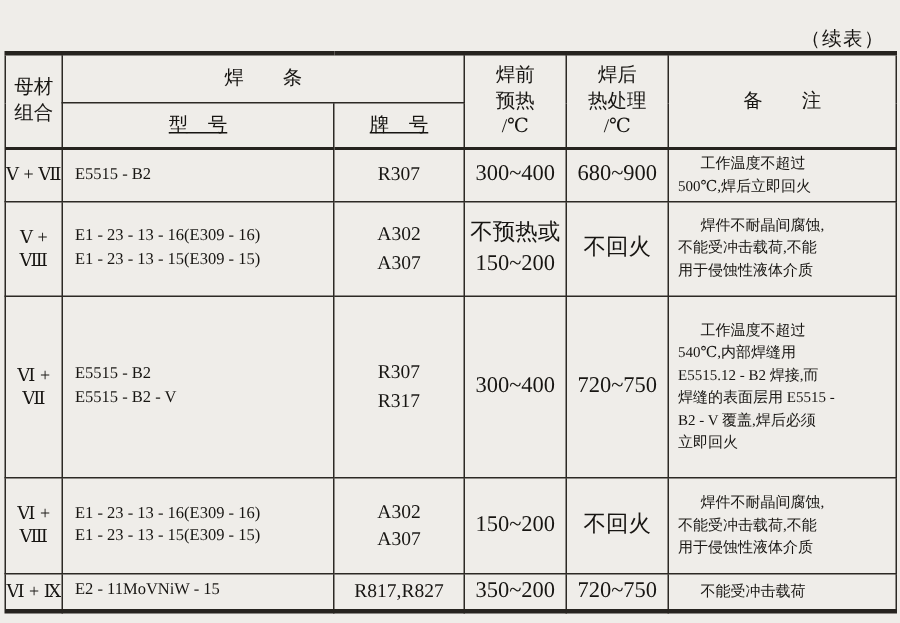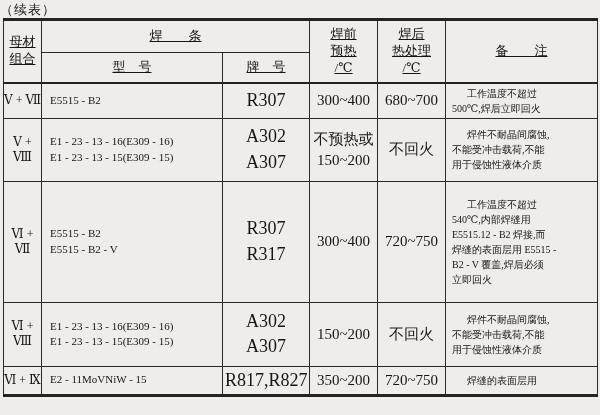--- a/index.html
+++ b/index.html
@@ -4,25 +4,26 @@
 <style>
   html,body{margin:0;padding:0;}
   body{
     width:600px;height:415px;overflow:hidden;
     background:#efede9;
     color:#171512;
     font-family:"Liberation Serif","DejaVu Serif",serif;
     position:relative;
   }
   .continuation{
-    text-align:left;
+    text-align:right;
     font-size:13px;
     letter-spacing:1px;
     padding:3px 10px 1px 0;
     line-height:14px;
+    margin-top:16px;
   }
   table{
     border-collapse:collapse;
     table-layout:fixed;
     width:594px;
     margin-left:3px;
     border-top:3px solid #26231f;
     border-bottom:3px solid #26231f;
     border-left:1.5px solid #26231f;
     border-right:1.5px solid #26231f;
@@ -33,30 +34,30 @@
     text-align:center;
     vertical-align:middle;
     white-space:pre-line;
     font-size:13px;
     line-height:1.25;
     padding:1px 2px;
     overflow:hidden;
   }
   thead th{line-height:1.3;}
   tbody tr:first-child td{border-top:2.5px solid #26231f;}
-  tr.hr-top{height:33px;text-decoration:underline;}
+  tr.hr-top{height:33px;}
   tr.hr-bottom{height:30px;text-decoration:underline;}
   tr.r0{height:30px;}
   tr.r1{height:63px;}
   tr.r2{height:121px;}
   tr.r3{height:64px;}
   tr.r4{height:25px;}
   td.c-base{font-size:12px;padding:0;}
   td.c-model{text-align:left;padding-left:8px;font-size:11px;line-height:1.4;}
-  td.c-brand{font-size:18px;line-height:1.4;}
+  td.c-brand{font-size:13px;line-height:1.4;}
   td.c-pre,td.c-post{font-size:15px;line-height:1.35;}
   td.c-note{
     text-align:left;
     padding:2px 7px 2px 6px;
     font-size:10px;
     line-height:1.5;
     text-indent:1.5em;
   }
 </style>
 </head>
@@ -90,21 +91,21 @@
       <th>型　号</th>
       <th>牌　号</th>
     </tr>
   </thead>
   <tbody>
     <tr class="r0">
       <td class="c-base">Ⅴ + Ⅶ</td>
       <td class="c-model">E5515 - B2</td>
       <td class="c-brand">R307</td>
       <td class="c-pre">300~400</td>
-      <td class="c-post">680~700</td>
+      <td class="c-post">680~900</td>
       <td class="c-note">工作温度不超过
 500℃,焊后立即回火</td>
     </tr>
     <tr class="r1">
       <td class="c-base">Ⅴ + Ⅷ</td>
       <td class="c-model">E1 - 23 - 13 - 16(E309 - 16)
 E1 - 23 - 13 - 15(E309 - 15)</td>
       <td class="c-brand">A302
 A307</td>
       <td class="c-pre">不预热或
@@ -140,16 +141,16 @@
       <td class="c-note">焊件不耐晶间腐蚀,
 不能受冲击载荷,不能
 用于侵蚀性液体介质</td>
     </tr>
     <tr class="r4">
       <td class="c-base">Ⅵ + Ⅸ</td>
       <td class="c-model">E2 - 11MoVNiW - 15</td>
       <td class="c-brand">R817,R827</td>
       <td class="c-pre">350~200</td>
       <td class="c-post">720~750</td>
-      <td class="c-note">焊缝的表面层用</td>
+      <td class="c-note">不能受冲击载荷</td>
     </tr>
   </tbody>
 </table>
 
 </body></html>

